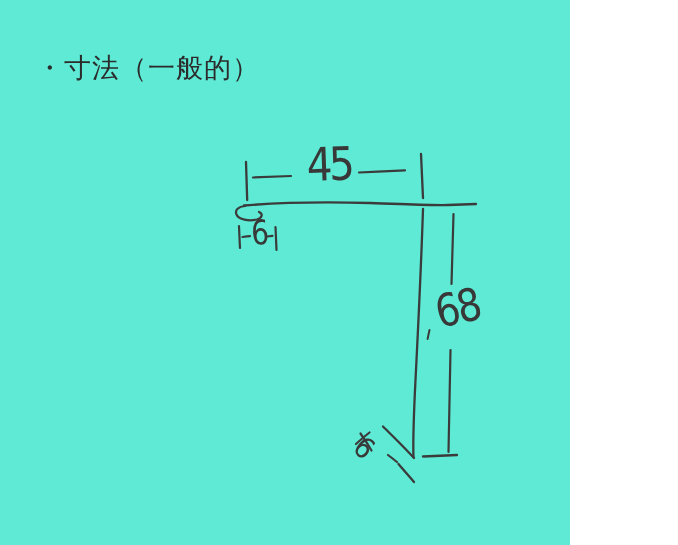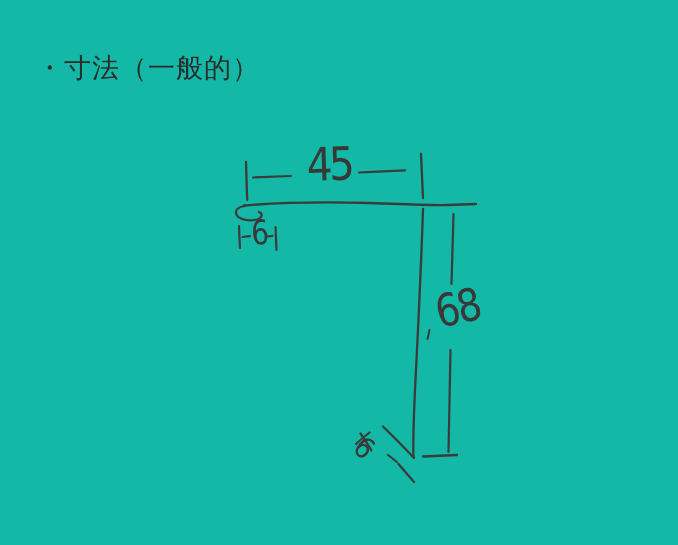--- a/index.html
+++ b/index.html
@@ -2,25 +2,26 @@
 <html><head>
 <meta charset="utf-8">
 <style>
   html, body {
     margin: 0;
     padding: 0;
     background: #ffffff;
   }
   .page {
     position: relative;
-    width: 678px;
+    width: 542px;
     height: 545px;
-    background: #14b8a6;
+    background: #5eead4;
     overflow: hidden;
     font-family: "Liberation Sans", sans-serif;
+    padding-left: 28px;
   }
   .title {
     position: absolute;
     left: 36px;
     top: 52px;
     font-family: "Liberation Serif", "DejaVu Serif", serif;
     font-size: 27px;
     line-height: 1.2;
     letter-spacing: 1px;
     color: #2b2b2b;

